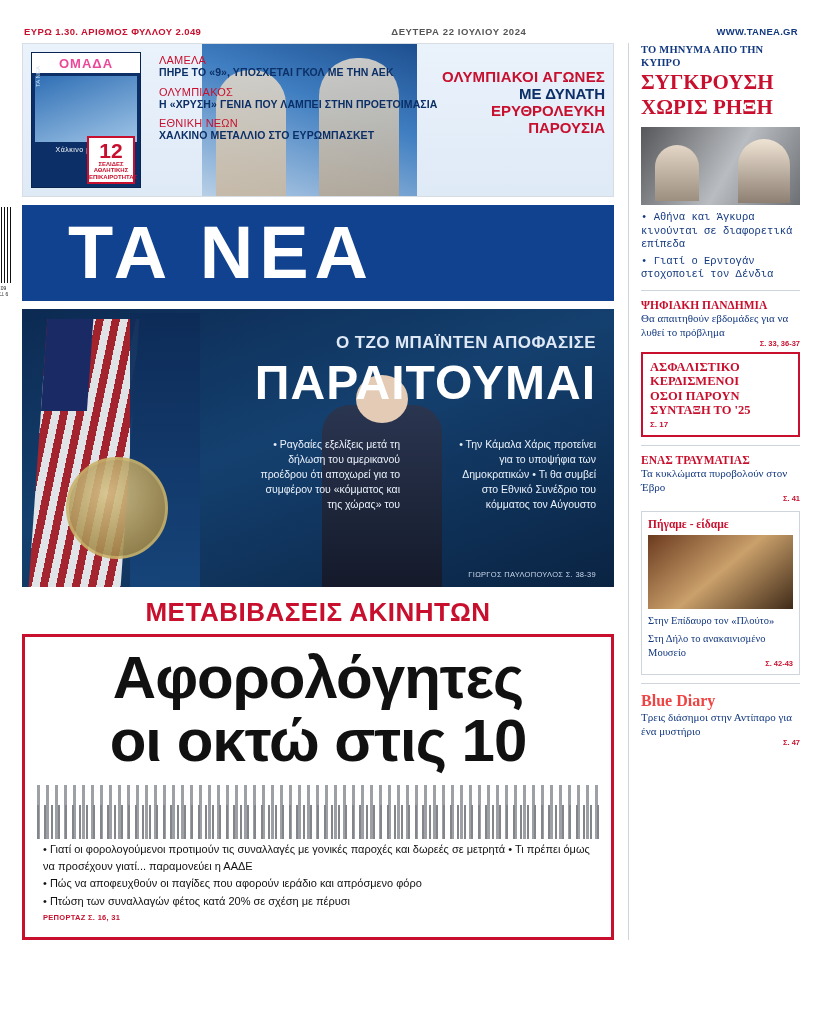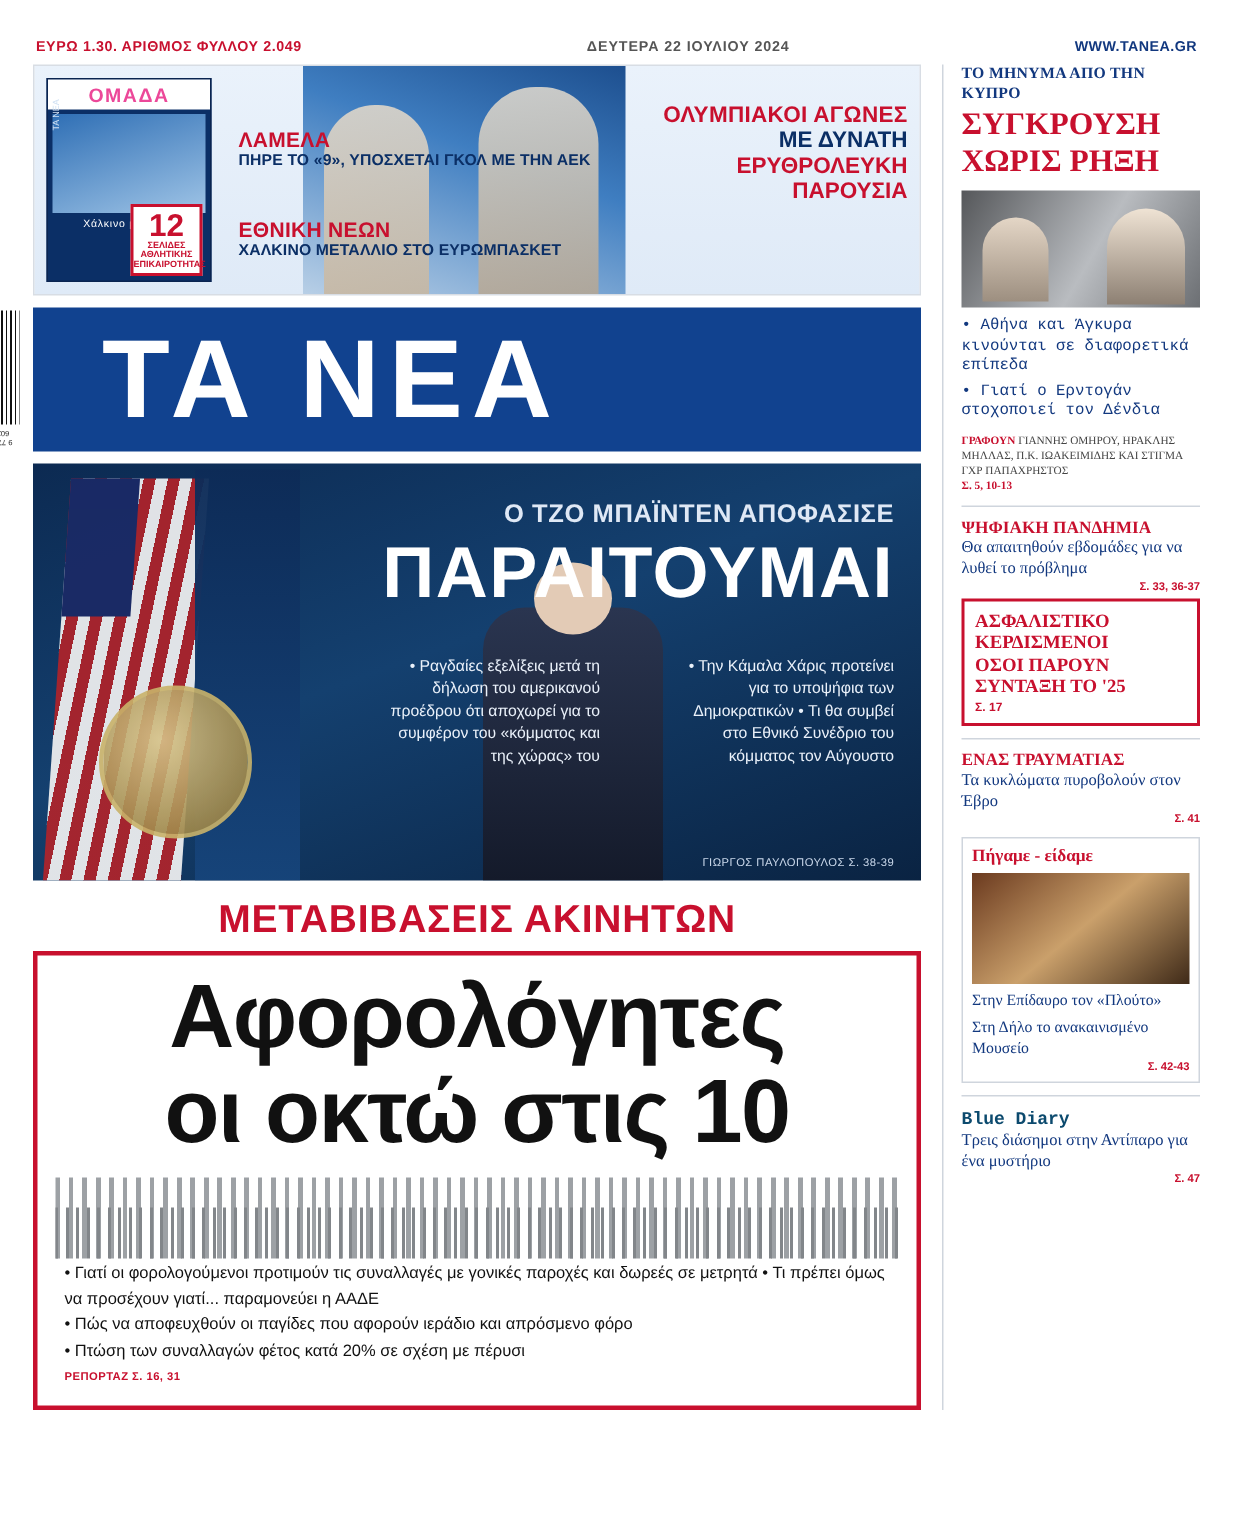--- a/index.html
+++ b/index.html
@@ -43,21 +43,21 @@
   .mag .mside{position:absolute;left:3px;top:34px;color:#cfe0f3;font-size:6px;
     transform:rotate(-90deg);transform-origin:left top;}
   .badge12{
     position:absolute;left:64px;top:92px;width:48px;height:48px;border:2px solid #c8102e;
     background:#fff;color:#c8102e;text-align:center;line-height:1.05;
     font-size:6px;font-weight:bold;padding-top:2px;box-sizing:border-box;z-index:4;
   }
   .badge12 .num{font-size:21px;display:block;line-height:21px;}
   .teasers{flex:1;padding:10px 6px 6px 10px;z-index:3;}
   .teaser{margin-bottom:7px;}
-  .teaser .kicker{color:#c8102e;font-weight:bold;font-size:14px;letter-spacing:.2px;margin-top:31px;}
+  .teaser .kicker{color:#c8102e;font-weight:normal;font-size:11px;letter-spacing:.2px;}
   .teaser .txt{color:#0b2f66;font-weight:bold;font-size:10.5px;line-height:12.5px;letter-spacing:.1px;}
   .photoblock{
     position:absolute;right:196px;top:0;width:215px;height:152px;
     background:linear-gradient(200deg,#1d4f8f 0%,#3f7ec1 40%,#b8cfe6 100%);
   }
   .photoblock:after{
     content:"";position:absolute;left:14px;top:26px;width:70px;height:126px;border-radius:34px 34px 0 0;
     background:linear-gradient(180deg,#e8dccb,#c9b79f);opacity:.85;
   }
   .photoblock:before{
@@ -156,21 +156,21 @@
   .r-item .d{color:#12387f;font-size:11px;line-height:14px;font-family:"Liberation Serif", serif;}
   .r-item .pg{color:#c8102e;font-size:7.5px;font-weight:bold;text-align:right;}
   .redbox{border:2px solid #c8102e;padding:6px 7px;margin-top:4px;}
   .redbox .t{color:#c8102e;font-weight:bold;font-size:12.5px;line-height:14.5px;font-family:"Liberation Serif", serif;}
   .redbox .pg{color:#c8102e;font-size:8px;font-weight:bold;margin-top:2px;}
   .paneBox{border:1px solid #cfd5dd;margin-top:8px;padding:6px;}
   .paneBox .t{color:#c8102e;font-weight:bold;font-size:11.5px;font-family:"Liberation Serif", serif;}
   .paneBox .ph{height:74px;margin-top:5px;background:linear-gradient(140deg,#6b3a1f,#caa06b 50%,#3f2a18);}
   .paneBox .c{color:#12387f;font-size:10.5px;line-height:13.5px;margin-top:5px;font-family:"Liberation Serif", serif;}
   .paneBox .pg{color:#c8102e;font-size:7.5px;font-weight:bold;text-align:right;}
-  .bd .t{color:#0c4a6e;font-weight:bold;font-size:12px;font-family:Liberation Mono, monospace;}
+  .bd .t{color:#ef4444;font-weight:bold;font-size:16px;font-family:Liberation Serif, serif;}
 </style>
 </head>
 <body>
 
 <div class="page">
 
   <div class="topbar">
     <div class="price">ΕΥΡΩ 1.30. ΑΡΙΘΜΟΣ ΦΥΛΛΟΥ 2.049</div>
     <div class="date">ΔΕΥΤΕΡΑ 22 ΙΟΥΛΙΟΥ 2024</div>
     <div class="site">WWW.TANEA.GR</div>
@@ -187,26 +187,26 @@
           <div class="mfoot">Χάλκινο μετάλλιο</div>
           <div class="mside">ΤΑ ΝΕΑ</div>
         </div>
 
         <div class="teasers">
           <div class="teaser">
             <div class="kicker">ΛΑΜΕΛΑ</div>
             <div class="txt">ΠΗΡΕ ΤΟ «9», ΥΠΟΣΧΕΤΑΙ ΓΚΟΛ ΜΕ ΤΗΝ ΑΕΚ</div>
           </div>
           <div class="teaser">
+            <div class="kicker">ΟΛΥΜΠΙΑΚΟΣ</div>
+            <div class="txt">Η «ΧΡΥΣΗ» ΓΕΝΙΑ ΠΟΥ ΛΑΜΠΕΙ ΣΤΗΝ ΠΡΟΕΤΟΙΜΑΣΙΑ</div>
+          </div>
+          <div class="teaser">
             <div class="kicker">ΕΘΝΙΚΗ ΝΕΩΝ</div>
             <div class="txt">ΧΑΛΚΙΝΟ ΜΕΤΑΛΛΙΟ ΣΤΟ ΕΥΡΩΜΠΑΣΚΕΤ</div>
-          </div>
-          <div class="teaser">
-            <div class="kicker">ΟΛΥΜΠΙΑΚΟΣ</div>
-            <div class="txt">Η «ΧΡΥΣΗ» ΓΕΝΙΑ ΠΟΥ ΛΑΜΠΕΙ ΣΤΗΝ ΠΡΟΕΤΟΙΜΑΣΙΑ</div>
           </div>
         </div>
 
         <div class="photoblock"></div>
 
         <div class="badge12">
           <span class="num">12</span>
           <span>ΣΕΛΙΔΕΣ ΑΘΛΗΤΙΚΗΣ ΕΠΙΚΑΙΡΟΤΗΤΑΣ</span>
         </div>
 
@@ -263,25 +263,20 @@
 
       <div>
         <div class="r-kicker">ΤΟ ΜΗΝΥΜΑ ΑΠΟ ΤΗΝ ΚΥΠΡΟ</div>
         <div class="r-head">ΣΥΓΚΡΟΥΣΗ</div>
         <div class="r-head">ΧΩΡΙΣ ΡΗΞΗ</div>
         <div class="r-photo"></div>
         <div class="r-list">
           <div class="li">• Αθήνα και Άγκυρα κινούνται σε διαφορετικά επίπεδα</div>
           <div class="li">• Γιατί ο Ερντογάν στοχοποιεί τον Δένδια</div>
         </div>
-        <div class="r-credits">
-          <span class="lbl">ΓΡΑΦΟΥΝ</span>
-          <span>ΓΙΑΝΝΗΣ ΟΜΗΡΟΥ, ΗΡΑΚΛΗΣ ΜΗΛΛΑΣ, Π.Κ. ΙΩΑΚΕΙΜΙΔΗΣ ΚΑΙ ΣΤΙΓΜΑ ΓΧΡ ΠΑΠΑΧΡΗΣΤΟΣ</span>
-          <div class="pg">Σ. 5, 10-13</div>
-        </div>
       </div>
 
       <div class="hr"></div>
 
       <div class="r-item">
         <div class="t">ΨΗΦΙΑΚΗ ΠΑΝΔΗΜΙΑ</div>
         <div class="d">Θα απαιτηθούν εβδομάδες για να λυθεί το πρόβλημα</div>
         <div class="pg">Σ. 33, 36-37</div>
       </div>
 

